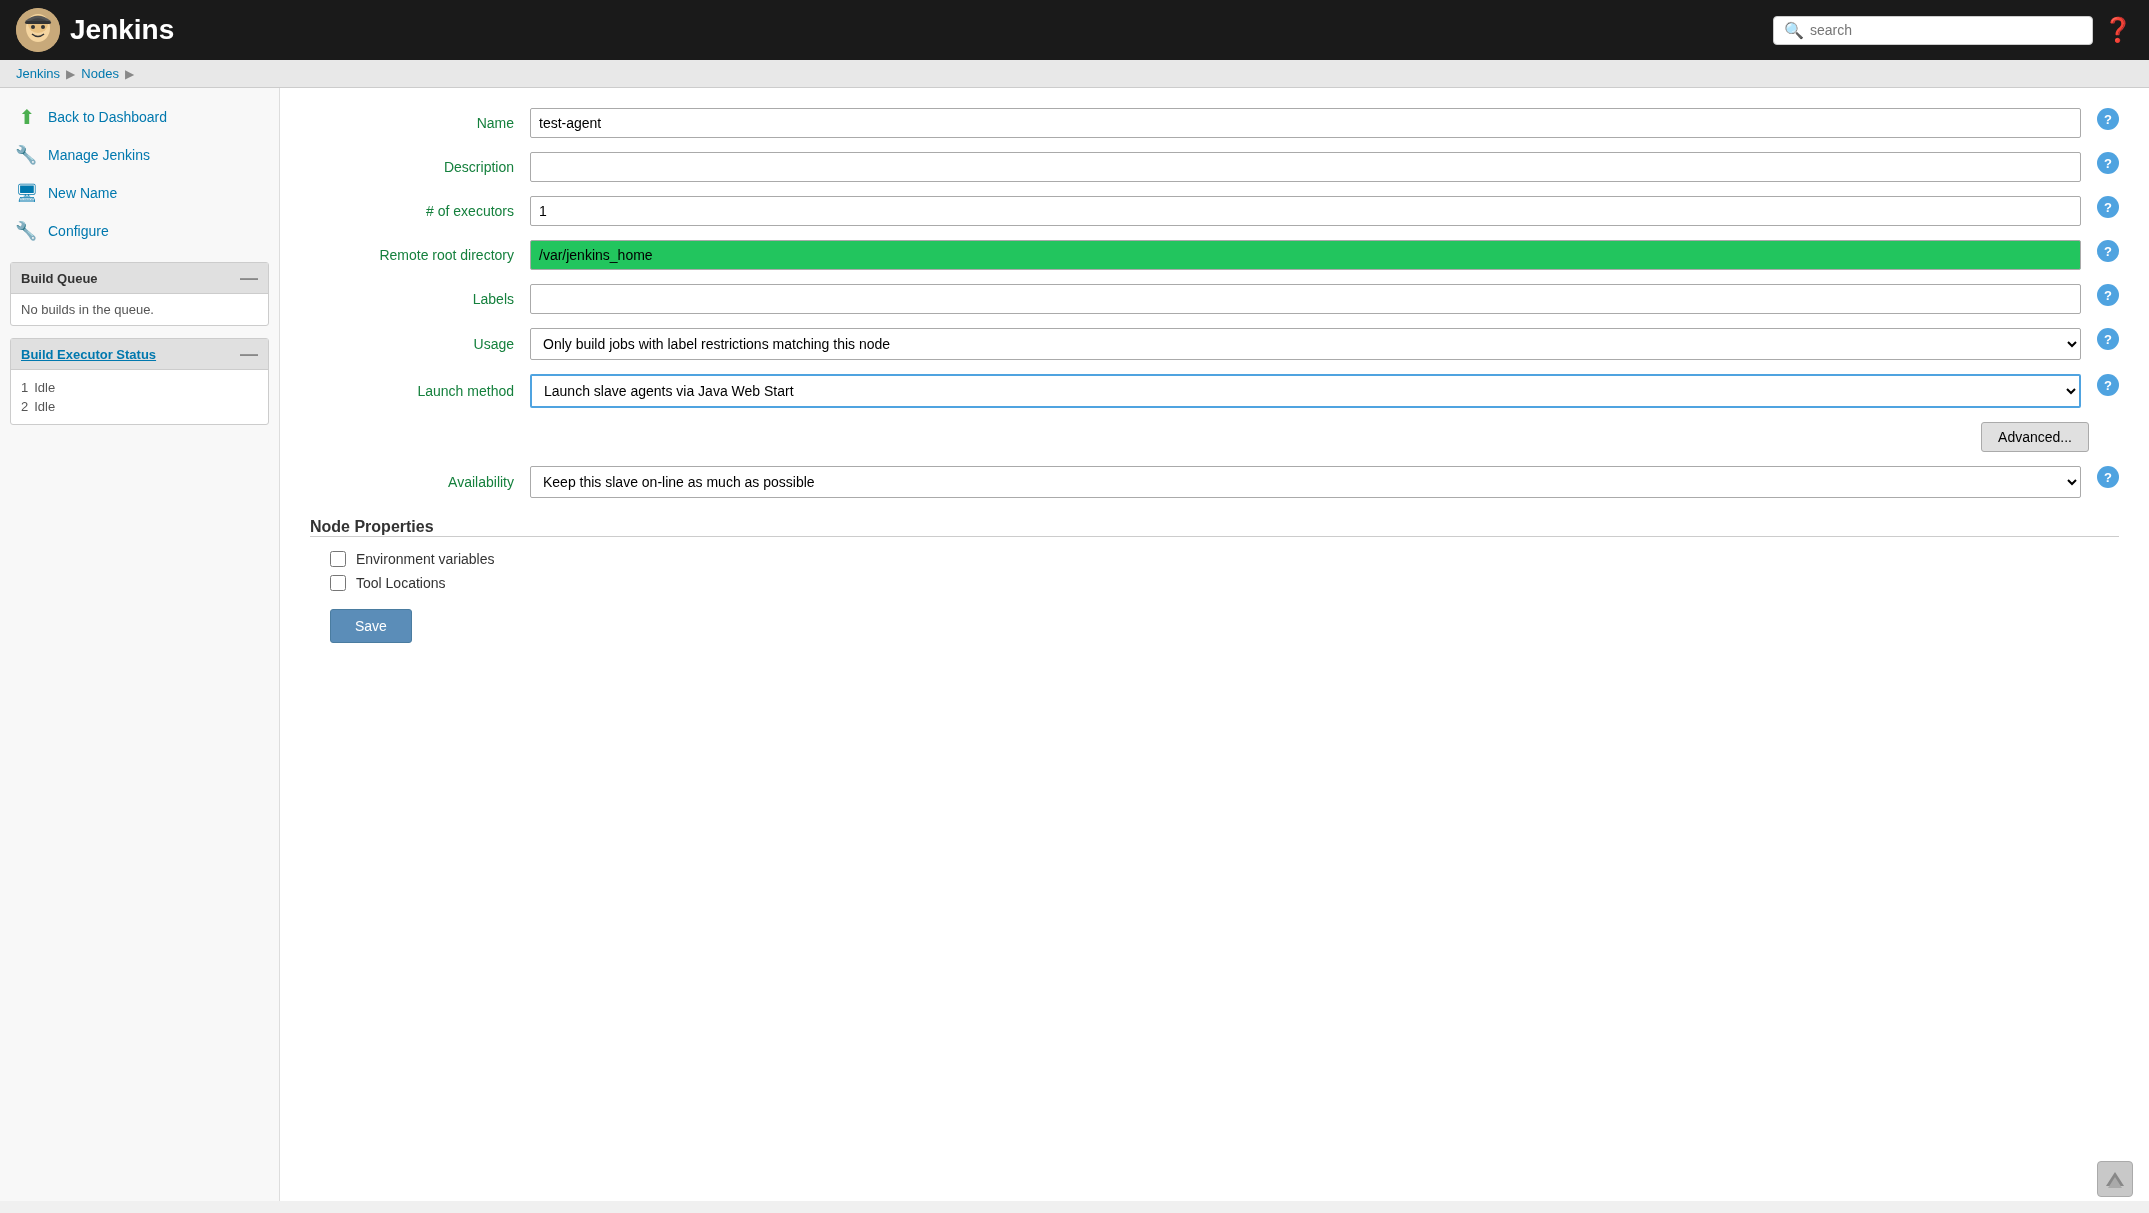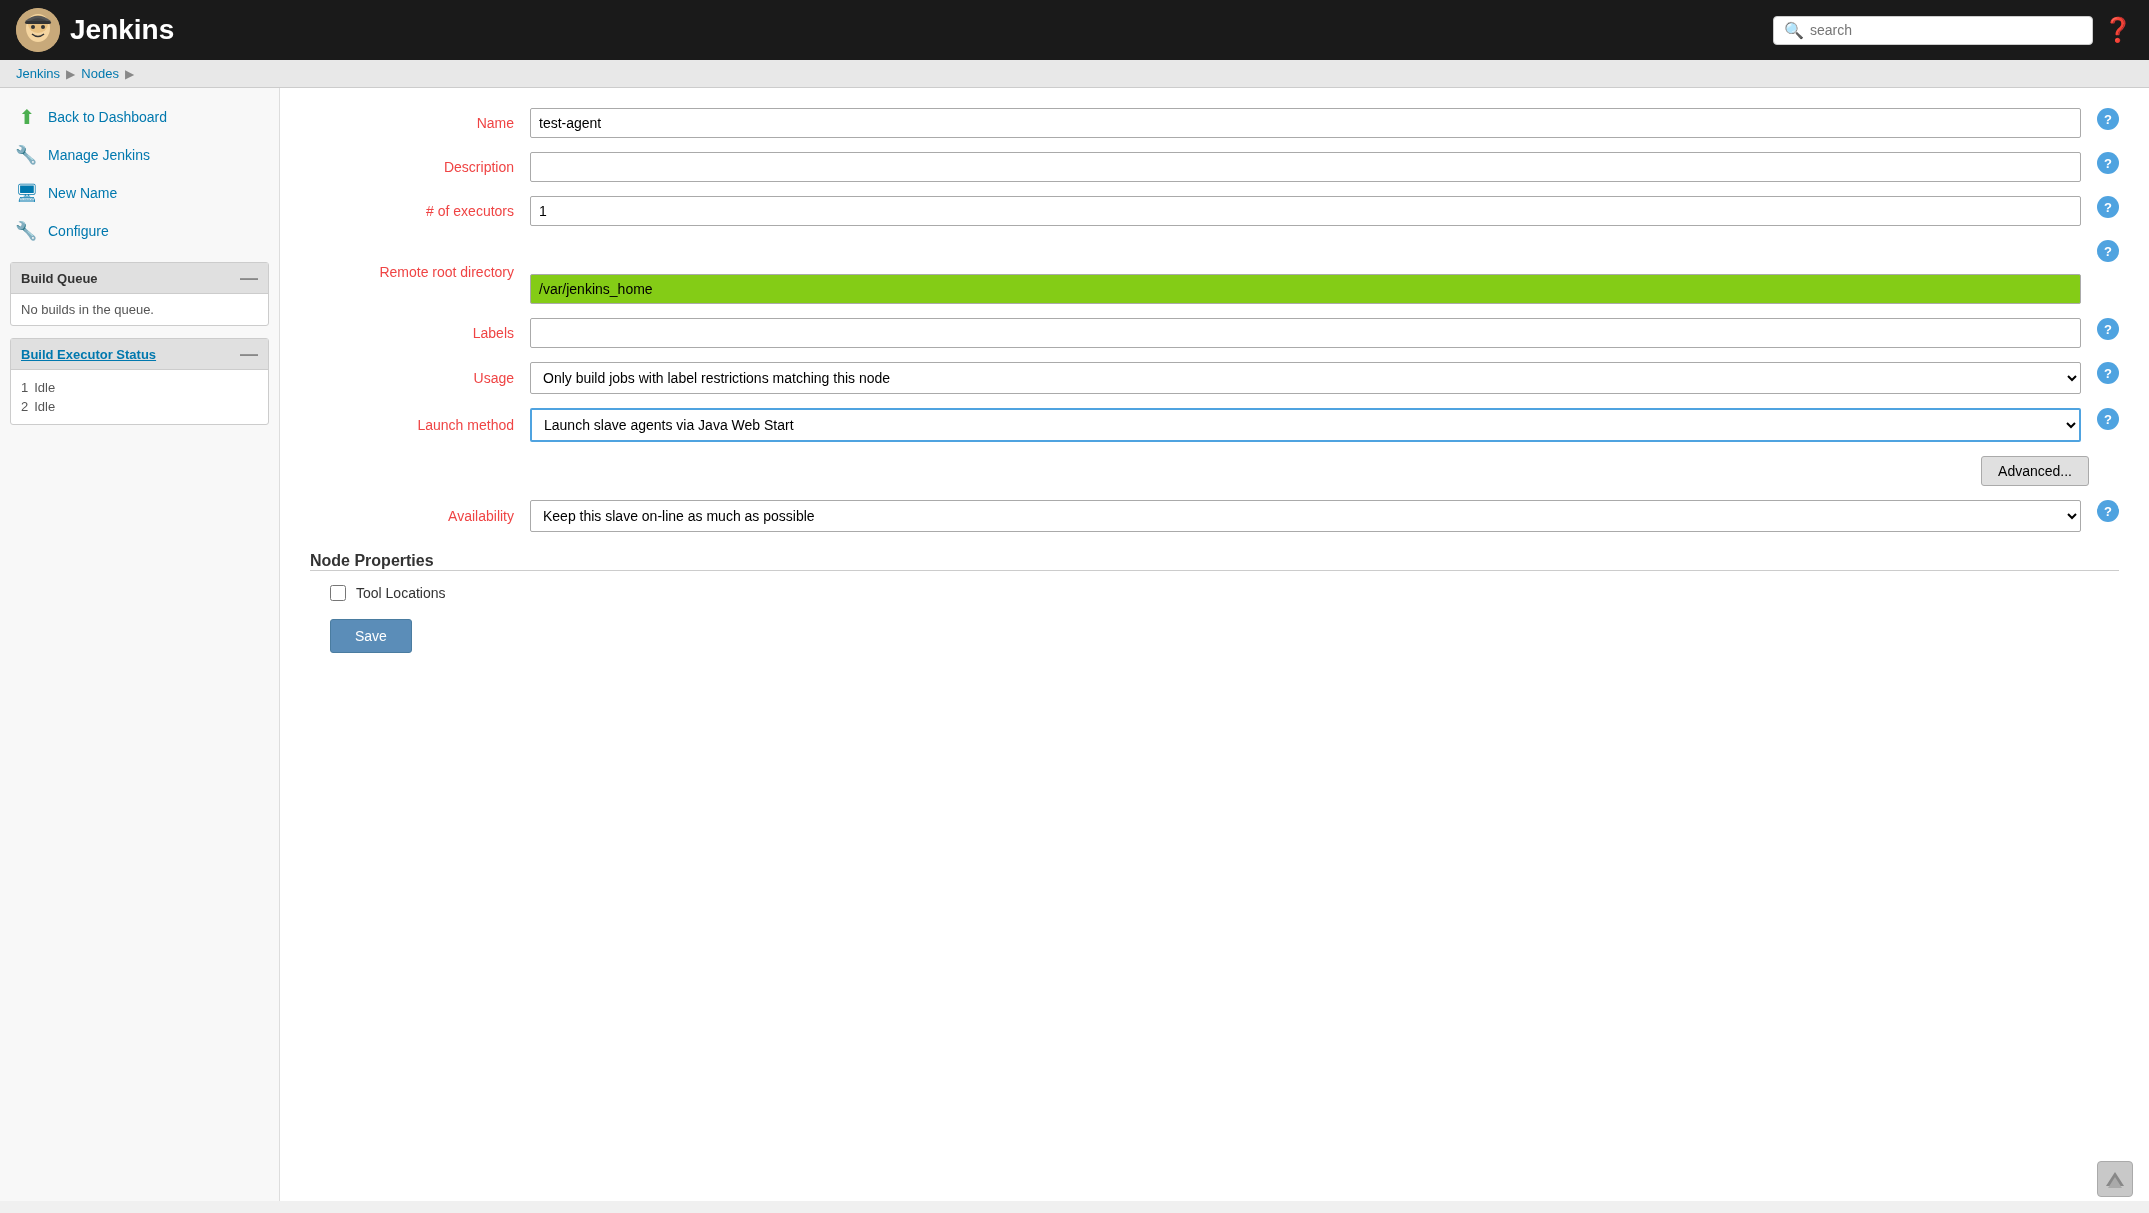--- a/index.html
+++ b/index.html
@@ -167,42 +167,41 @@
       background: #fff;
     }
     .form-row {
       display: flex;
       align-items: center;
       margin-bottom: 14px;
     }
     .form-label {
       width: 220px;
       min-width: 180px;
-      color: #ef4444;
+      color: #15803d;
       font-size: 14px;
       padding-right: 16px;
       text-align: right;
     }
     .form-control-wrap {
       flex: 1;
       display: flex;
       gap: 16px;
     }
     .form-input {
       flex: 1;
       padding: 6px 8px;
       border: 1px solid #aaa;
       border-radius: 2px;
       font-size: 14px;
       outline: none;
     }
     .form-input.highlight {
-      background: #84cc16;
+      background: #22c55e;
       border-color: #aaa;
-      margin-top: 34px;
     }
     .form-select {
       flex: 1;
       padding: 6px 8px;
       border: 1px solid #aaa;
       border-radius: 2px;
       font-size: 14px;
       background: #fff;
       outline: none;
       appearance: auto;
@@ -456,20 +455,24 @@
           <option>Keep this agent on-line while jobs are queued</option>
         </select>
         <button class="help-btn">?</button>
       </div>
     </div>
 
     
     <div class="section-title">Node Properties</div>
 
     <div class="checkbox-row">
+      <input type="checkbox" id="env-vars" style="">
+      <label for="env-vars">Environment variables</label>
+    </div>
+    <div class="checkbox-row">
       <input type="checkbox" id="tool-locations" style="">
       <label for="tool-locations">Tool Locations</label>
     </div>
 
     <button class="save-btn">Save</button>
   </div>
 </div>
 
 <div id="bottom-right-icon" title="Scroll to top">
   <svg width="22" height="22" viewBox="0 0 22 22">

